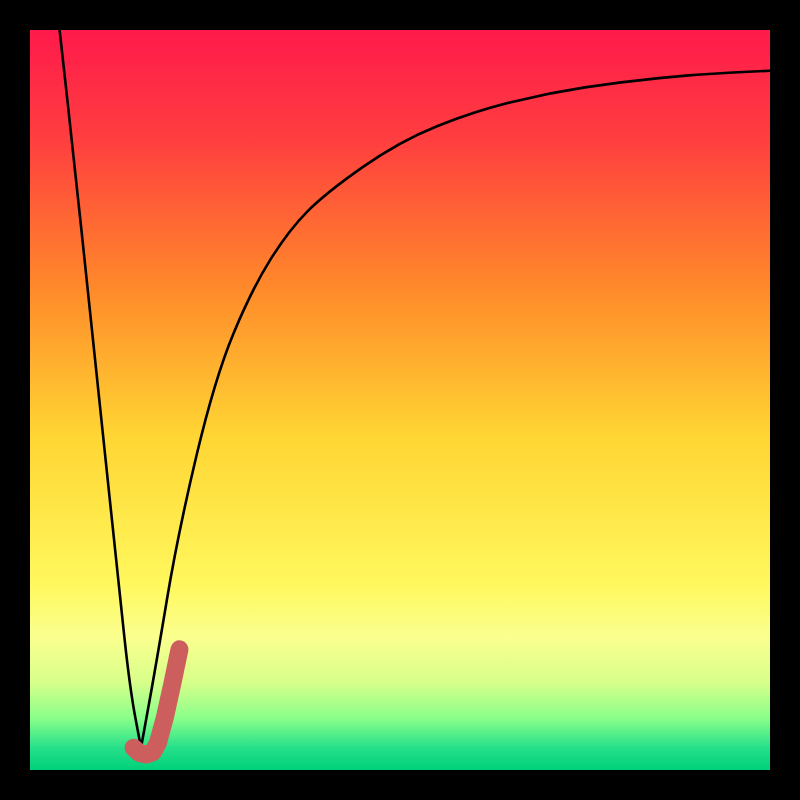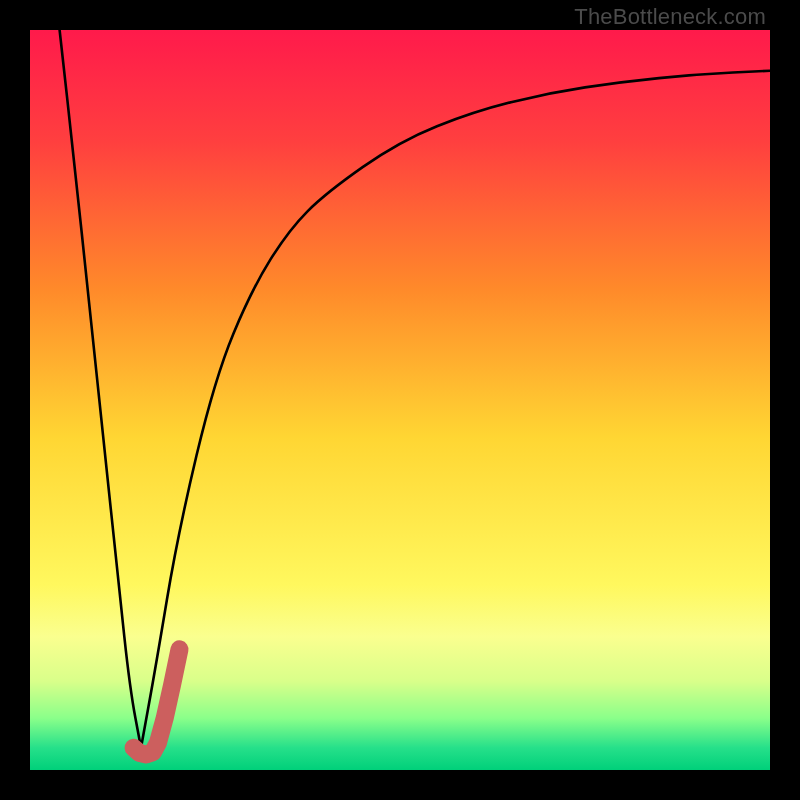--- a/index.html
+++ b/index.html
@@ -45,14 +45,13 @@
 
 <div class="frame">
   <div class="plot">
     <div class="gradient-bg" id="grad" style="background: linear-gradient(rgb(255, 26, 75) 0%, rgb(255, 63, 63) 15%, rgb(255, 138, 42) 35%, rgb(255, 214, 51) 55%, rgb(255, 248, 94) 75%, rgb(250, 255, 143) 82%, rgb(217, 255, 138) 88%, rgb(138, 255, 138) 93%, rgb(38, 224, 138) 97%, rgb(0, 208, 122) 100%);"></div>
     <svg class="curves" viewBox="0 0 740 740" preserveAspectRatio="none">
       <path id="curve-left" fill="none" stroke-width="2.6" stroke-linecap="round" stroke-linejoin="round" d="M 29.60 0.00 Q 29.60 0.00 37.00 66.60 Q 44.40 133.20 51.80 203.50 Q 59.20 273.80 66.60 344.10 Q 74.00 414.40 81.40 484.70 Q 88.80 555.00 94.35 606.80 Q 99.90 658.60 105.45 688.20 T 111.00 717.80" stroke="#000000"></path>
       <path id="curve-right" fill="none" stroke-width="2.6" stroke-linecap="round" stroke-linejoin="round" d="M 111.00 717.80 Q 111.00 717.80 118.40 677.10 Q 125.80 636.40 136.90 569.80 Q 148.00 503.20 166.50 425.50 Q 185.00 347.80 203.50 303.40 Q 222.00 259.00 240.50 229.40 Q 259.00 199.80 277.50 181.30 Q 296.00 162.80 333.00 136.90 Q 370.00 111.00 407.00 96.20 Q 444.00 81.40 481.00 72.15 Q 518.00 62.90 555.00 57.35 Q 592.00 51.80 629.00 48.10 Q 666.00 44.40 703.00 42.55 T 740.00 40.70" stroke="#000000"></path>
       <path id="marker-path" fill="none" stroke-width="18" stroke-linecap="round" stroke-linejoin="round" d="M 103.60 717.80 L 109.52 722.98 L 116.18 724.46 L 122.84 722.24 L 128.02 712.62 L 134.68 688.20 L 142.08 654.90 L 149.48 619.38" stroke="#cc5f5e"></path>
     </svg>
   </div>
-  <div class="watermark">TheBottleneck.com</div>
 </div>
 
 </body></html>

